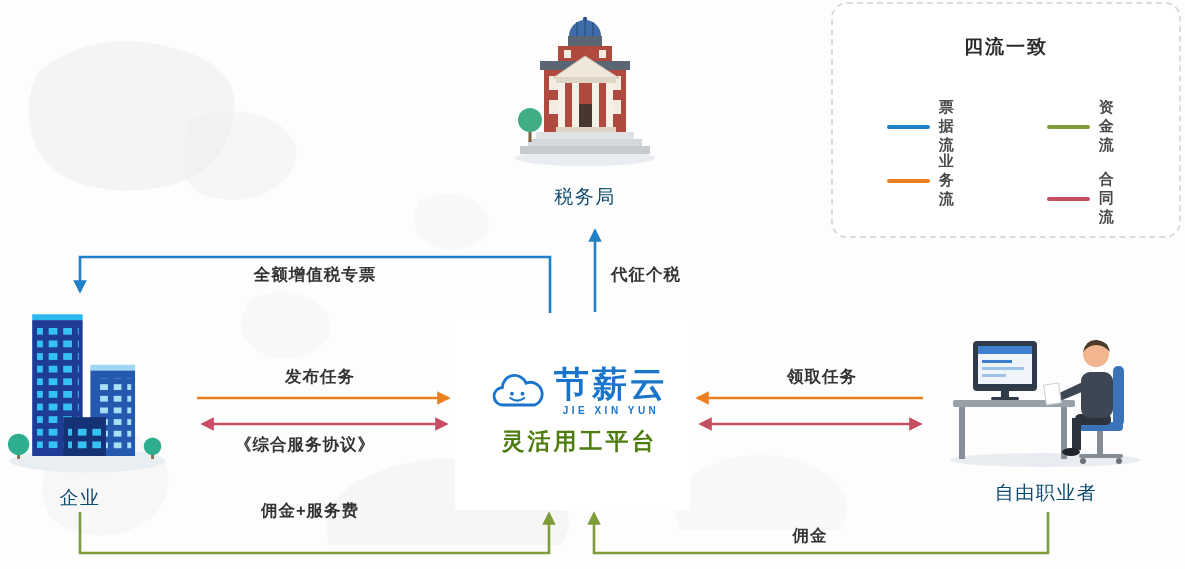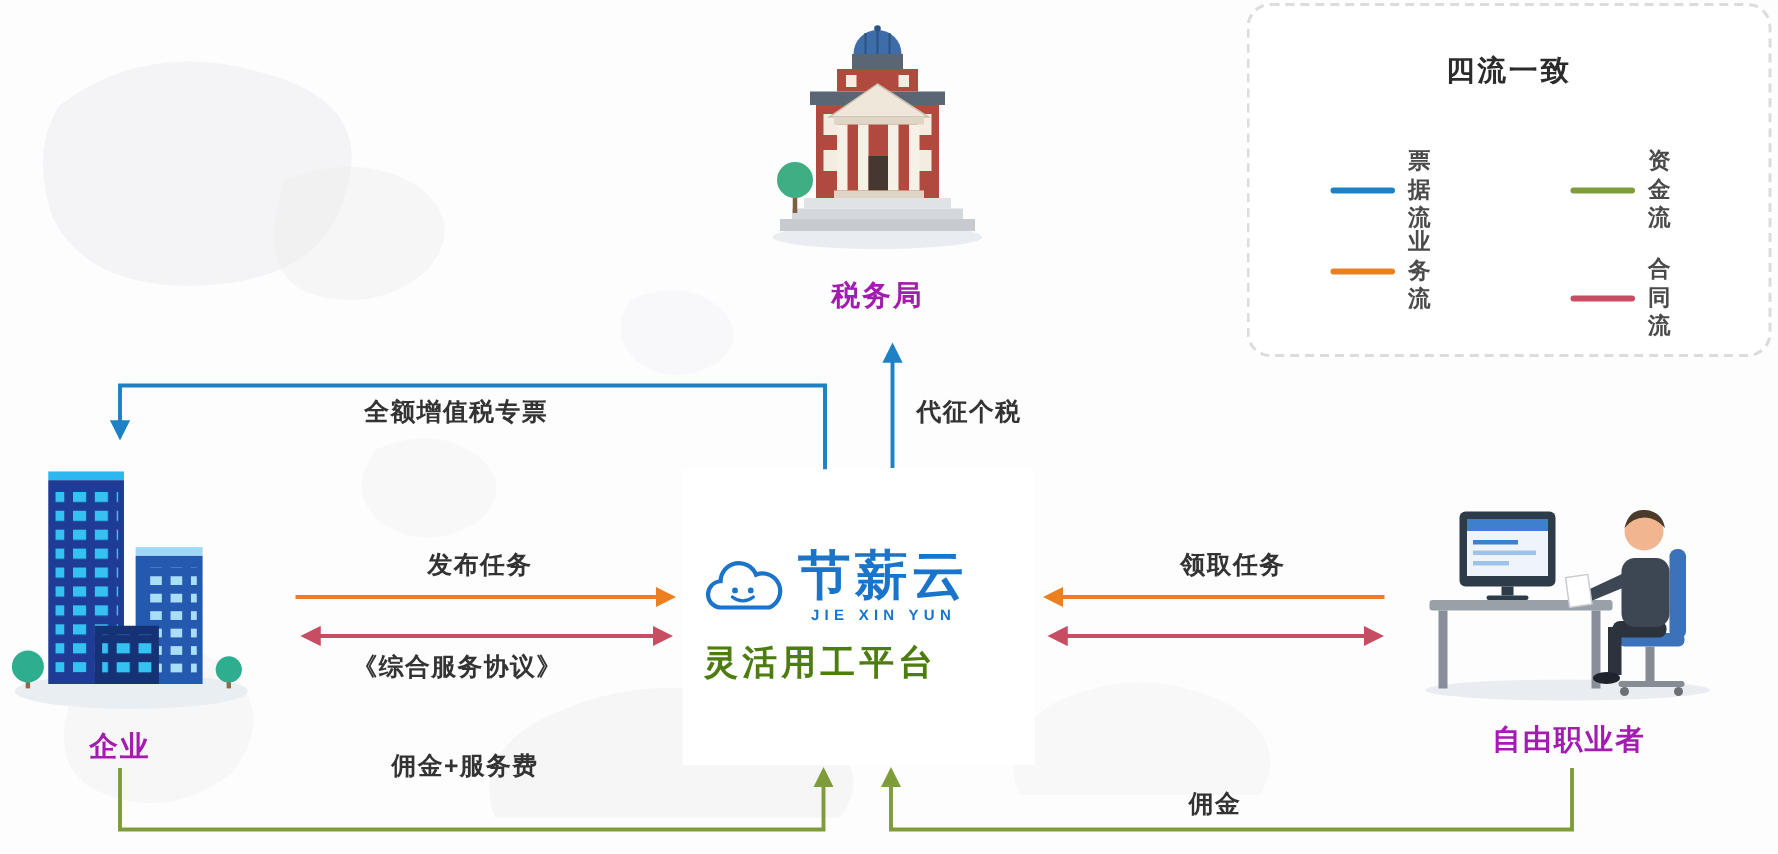--- a/index.html
+++ b/index.html
@@ -4,24 +4,24 @@
 <style>
   * { margin:0; padding:0; box-sizing:border-box; }
   body { font-family:"Liberation Sans","DejaVu Sans",sans-serif; background:#ffffff; }
   .stage { position:relative; width:1185px; height:569px; background:#fdfdfe; overflow:hidden; }
   .bg-map { position:absolute; left:0; top:0; z-index:0; }
   .arrows { position:absolute; left:0; top:0; z-index:1; }
   .arrows path.flow { fill:none; stroke-width:2.6px; }
   .illus { position:absolute; z-index:2; }
   .flow-label { position:absolute; z-index:3; transform:translateX(-50%); font-size:16.5px; font-weight:700;
                 color:#333; white-space:nowrap; letter-spacing:1px; }
-  .node-label { position:absolute; z-index:3; transform:translateX(-50%); font-size:19px; font-weight:700;
-                color:#a21caf; letter-spacing:1.5px; white-space:nowrap; }
+  .node-label { position:absolute; z-index:3; transform:translateX(-50%); font-size:19px; font-weight:400;
+                color:#0c4a6e; letter-spacing:1.5px; white-space:nowrap; }
   .platform-card { position:absolute; left:455px; top:313px; width:235px; height:197px; background:#ffffff;
-                   z-index:2; display:flex; flex-direction:column; justify-content:center;
+                   z-index:2; display:flex; flex-direction:column; align-items:center; justify-content:center;
                    padding-left:14px; }
   .brand-row { display:flex; align-items:center; gap:7px; }
   .brand-col { display:flex; flex-direction:column; align-items:center; }
   .brand { font-size:35px; font-weight:700; color:#1a74ca; letter-spacing:3px; line-height:1.05; }
   .brand-latin { font-size:10px; font-weight:700; color:#1a74ca; letter-spacing:3.5px; margin-top:3px; }
   .platform-subtitle { font-size:23px; font-weight:700; color:#4d7c0f; letter-spacing:3px; margin-top:10px; }
   .legend-card { position:absolute; left:831px; top:2px; width:350px; height:236px; background:#ffffff;
                  border:2px dashed #dcdcdc; border-radius:16px; z-index:2; }
   .legend-title { text-align:center; margin-top:30px; font-size:19px; font-weight:700; color:#2b2b2b; letter-spacing:2px; }
   .legend-item { position:absolute; width:78px; display:flex; flex-direction:row; align-items:center; gap:9px; }
@@ -213,21 +213,21 @@
       <ellipse cx="126" cy="134" rx="9" ry="4" fill="#1f242c"></ellipse>
       <rect x="136" y="54" width="32" height="46" rx="9" fill="#3d4653"></rect>
       <path d="M142,62 L112,76 L115,83 L144,71 Z" fill="#3d4653"></path>
       <rect x="100" y="66" width="15" height="20" fill="#ffffff" stroke="#c8ccd0" transform="rotate(-8 107 76)"></rect>
       <circle cx="151" cy="36" r="13" fill="#f1b68f"></circle>
       <path d="M138,34 q3,-13 14,-12 q11,1 13,12 q-6,-7 -13.5,-7 q-8,0 -13.5,7 z" fill="#4c3a2a"></path>
     </g>
   </svg>
   <div class="node-label" style="left:1046px; top:480px;">自由职业者</div>
 
-  <div class="flow-label" style="left:304px; top:264px;text-align:center;">全额增值税专票</div>
+  <div class="flow-label" style="left:315px; top:264px;text-align:center;">全额增值税专票</div>
   <div class="flow-label" style="left:646px; top:264px;font-family:Liberation Serif, serif;">代征个税</div>
   <div class="flow-label" style="left:320px; top:366px;">发布任务</div>
   <div class="flow-label" style="left:305px; top:434px;">《综合服务协议》</div>
   <div class="flow-label" style="left:822px; top:366px;">领取任务</div>
   <div class="flow-label" style="left:310px; top:500px;">佣金+服务费</div>
   <div class="flow-label" style="left:810px; top:525px;">佣金</div>
 
 </div>
 
 </body></html>

